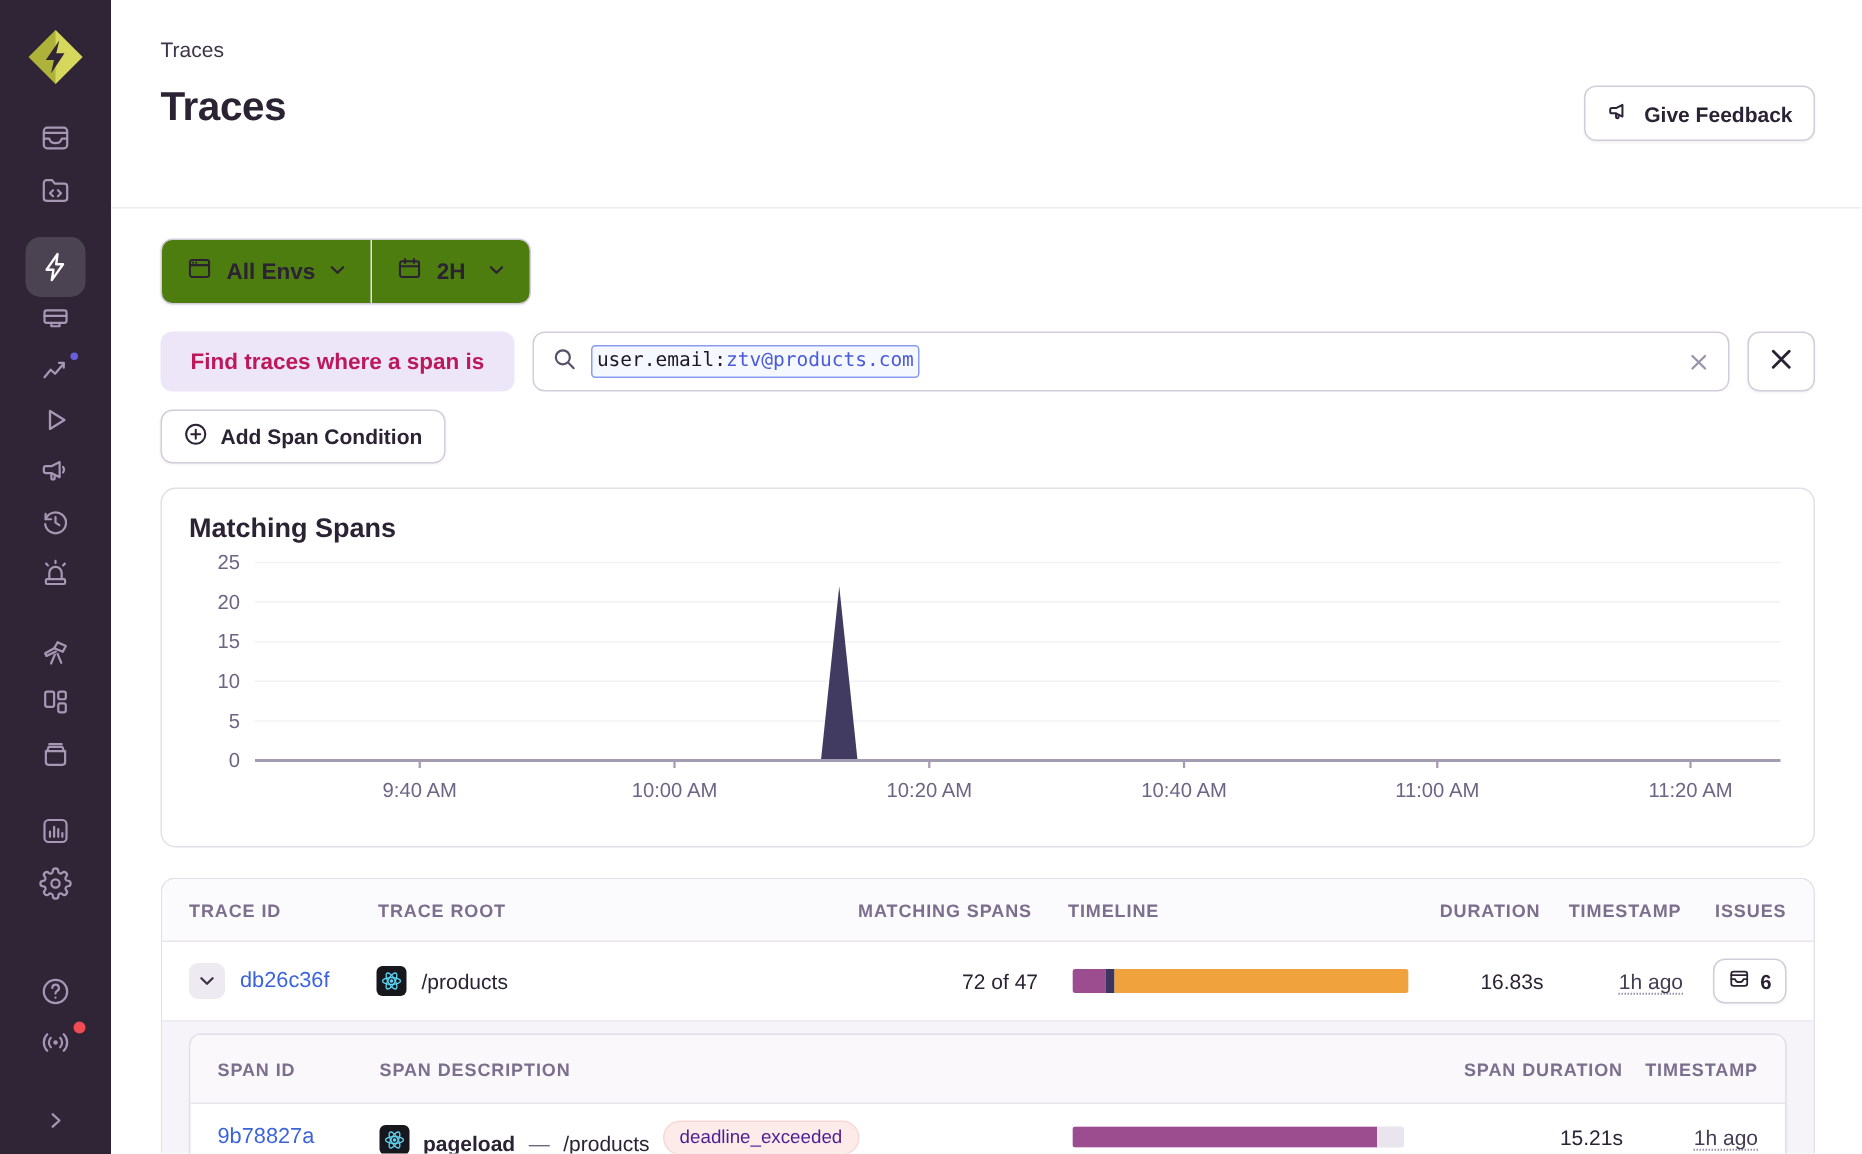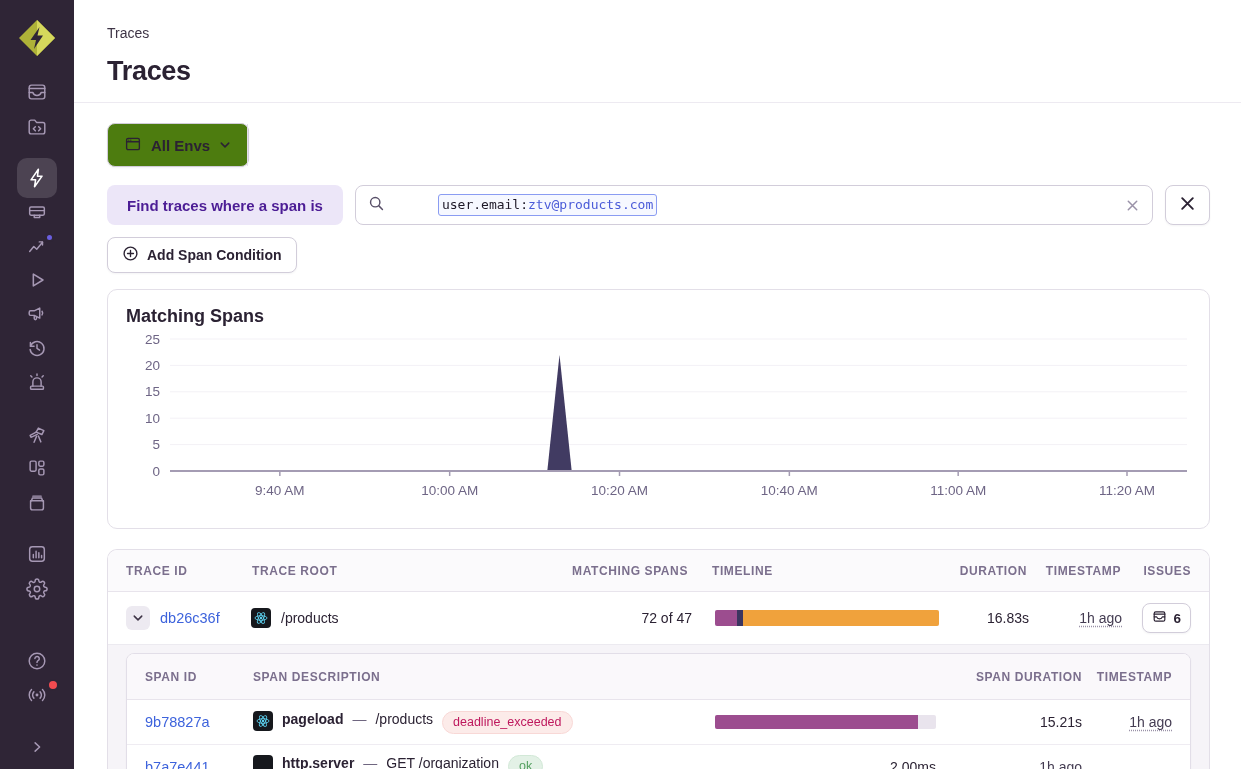--- a/index.html
+++ b/index.html
@@ -25,52 +25,52 @@
   .nav-item.active {
     height:40px; background:rgba(255,255,255,0.14); border-radius:10px; color:#ffffff;
   }
   .dot {
     position:absolute; width:9px; height:9px; border-radius:50%;
     top:1px; right:3px; border:2px solid #2f2536;
   }
   .spacer { flex:1; }
   
   .main { margin-left:74px; width:1167px; }
-  .topbar { position:relative; height:103px; border-bottom:1px solid #edeaf1; }
+  .topbar { position:relative; height:139px; border-bottom:1px solid #edeaf1; }
   .breadcrumb { position:absolute; left:33px; top:25px; font-size:14px; color:#3e3446; }
   .page-title { position:absolute; left:33px; top:56px; font-size:27px; font-weight:800; letter-spacing:-0.3px; margin:0; }
   .btn {
     display:inline-flex; align-items:center; gap:8px; background:#fff;
     border:1px solid #d2cdda; border-radius:8px; font-weight:700; font-size:14px;
     color:#2b2233; padding:0 14px; cursor:pointer;
     box-shadow:0 1px 2px rgba(43,34,51,0.05); font-family:inherit;
   }
   .feedback-btn { position:absolute; right:31px; top:57px; height:37px; }
   .content { padding:20px 31px 0 33px; }
   
   .filterbar {
     display:inline-flex; height:44px; border:1px solid #d2cdda; border-radius:8px;
     background:#4d7c0f; box-shadow:0 1px 2px rgba(43,34,51,0.05); align-items:stretch;
   }
   .filter-seg { display:flex; align-items:center; gap:9px; padding:0 16px; font-weight:700; font-size:15px; cursor:pointer; }
   .filter-div { width:1px; background:#e3dfe8; margin:0; }
   
   .condition-row { margin-top:18px; display:flex; gap:12px; align-items:center; }
   .cond-label {
-    height:40px; background:#ece6f8; color:#4c1d95; font-weight:700; font-size:15px;
+    height:40px; background:#ece6f8; color:#be185d; font-weight:700; font-size:15px;
     border-radius:8px; display:flex; align-items:center; padding:0 20px; flex:none;
   }
   .searchbox {
     flex:1; height:40px; border:1px solid #d2cdda; border-radius:8px; background:#fff;
     display:flex; align-items:center; padding:0 12px; gap:9px;
   }
   .token {
     font-family:"DejaVu Sans Mono", monospace; font-size:13px; line-height:1.2;
     border:1px solid #8a9cf2; background:#f6f8ff; border-radius:3px; padding:2px 3px;
-    display:inline-flex; white-space:pre; cursor:text;margin-left:44px;
+    display:inline-flex; white-space:pre; cursor:text;
   }
   .token-key { color:#1d1827; }
   .token-val { color:#4a5bd8; }
   .clear-x { margin-left:auto; color:#9a92a8; cursor:pointer; display:flex; }
   .close-btn {
     width:45px; height:40px; border:1px solid #d2cdda; border-radius:8px; background:#fff;
     display:flex; align-items:center; justify-content:center; cursor:pointer; flex:none;
     box-shadow:0 1px 2px rgba(43,34,51,0.05);
   }
   .add-btn { margin-top:12px; height:36px; }
@@ -107,25 +107,25 @@
   .bar-track.thin { height:14px; background:#e9e4ed; }
   .age { color:#443c52; text-decoration:underline dotted; text-underline-offset:3px; text-decoration-color:#9a92a8; }
   .issues-btn { height:30px; padding:0 9px; gap:6px; font-size:13.5px; justify-self:end; }
   
   .details { background:#f6f4f8; border-top:1px solid #eceaf0; padding:8px 18px 0; }
   .span-panel { border:1px solid #e2dee8; border-radius:8px; background:#fff; overflow:hidden; box-shadow:0 1px 2px rgba(40,30,60,0.04); }
   .s-grid { display:grid; grid-template-columns:88px 1fr 221px 126px 70px; gap:20px; padding:0 18px; align-items:center; }
   .s-head { height:46px; background:#faf8fb; border-bottom:1px solid #e8e4ec; }
   .s-row { height:44px; }
   .s-row + .s-row { border-top:1px solid #efecf2; }
-  .cell-desc { display:flex; align-items:flex-start; gap:9px; min-width:0; white-space:nowrap; }
+  .cell-desc { display:flex; align-items:flex-end; gap:9px; min-width:0; white-space:nowrap; }
   .op { font-weight:700; }
   .sep { color:#6f6680; }
   .badge { border-radius:20px; padding:3px 10px; font-size:12.5px; line-height:1.2; }
-  .badge.error { background:#fcebe9; color:#be185d; border:1px solid #f8d8d6; }
+  .badge.error { background:#fcebe9; color:#4c1d95; border:1px solid #f8d8d6; }
   .badge.ok { background:#e3f1e6; color:#55a061; border:1px solid #d2e8d7; }
 </style>
 </head>
 <body>
 
 <nav class="sidebar">
   <div class="logo">
     <svg width="44" height="44" viewBox="0 0 44 44">
       <path d="M22 4 L40 22 L22 40 L4 22 Z" fill="#aeb238"></path>
       <path d="M22 4 L40 22 L22 40 Z" fill="#d5d85c"></path>
@@ -279,39 +279,58 @@
           </svg>
         </span>
     </div>
   </div>
 </nav>
 
 <div class="main">
   <div class="topbar">
     <div class="breadcrumb">Traces</div>
     <h1 class="page-title">Traces</h1>
+    <button class="btn feedback-btn">
+      <span><svg width="17" height="17" viewBox="0 0 24 24" fill="none" stroke="#2b2233" stroke-width="1.9" stroke-linecap="round" stroke-linejoin="round">
+            <path d="M15 5.5v11l-6-3H5a1.5 1.5 0 0 1-1.5-1.5v-2A1.5 1.5 0 0 1 5 8.5h4z"></path>
+            <path d="M9 13.8V17a1.2 1.2 0 0 0 2.4 0v-2"></path>
+          </svg></span>
+      <span>Give Feedback</span>
+    </button>
   </div>
 
   <div class="content">
 
     
     <div class="filterbar">
       <div class="filter-seg">
         <span><svg width="18" height="18" viewBox="0 0 24 24" fill="none" stroke="#2b2233" stroke-width="1.8" stroke-linecap="round">
               <rect x="3.5" y="4.5" width="17" height="15" rx="2"></rect>
               <line x1="3.5" y1="9" x2="20.5" y2="9"></line>
               <line x1="6.3" y1="6.8" x2="6.4" y2="6.8"></line>
               <line x1="9" y1="6.8" x2="9.1" y2="6.8"></line>
             </svg></span>
         <span>All Envs</span>
         <span><svg width="12" height="12" viewBox="0 0 16 16" fill="none" stroke="#2b2233" stroke-width="2" stroke-linecap="round" stroke-linejoin="round">
               <path d="M3 5.5l5 5 5-5"></path>
             </svg></span>
       </div>
       <div class="filter-div"></div>
+      <div class="filter-seg">
+        <span><svg width="18" height="18" viewBox="0 0 24 24" fill="none" stroke="#2b2233" stroke-width="1.8" stroke-linecap="round">
+              <rect x="3.5" y="5.5" width="17" height="14" rx="2"></rect>
+              <line x1="3.5" y1="10" x2="20.5" y2="10"></line>
+              <line x1="8" y1="3.5" x2="8" y2="7"></line>
+              <line x1="16" y1="3.5" x2="16" y2="7"></line>
+            </svg></span>
+        <span>2H</span>
+        <span style="margin-left:6px"><svg width="12" height="12" viewBox="0 0 16 16" fill="none" stroke="#2b2233" stroke-width="2" stroke-linecap="round" stroke-linejoin="round">
+              <path d="M3 5.5l5 5 5-5"></path>
+            </svg></span>
+      </div>
     </div>
 
     
     <div class="condition-row">
       <div class="cond-label">Find traces where a span is</div>
       <div class="searchbox">
         <span><svg width="17" height="17" viewBox="0 0 20 20" fill="none" stroke="#584f68" stroke-width="1.7" stroke-linecap="round">
               <circle cx="8.5" cy="8.5" r="5.5"></circle>
               <line x1="12.8" y1="12.8" x2="17" y2="17"></line>
             </svg></span>

